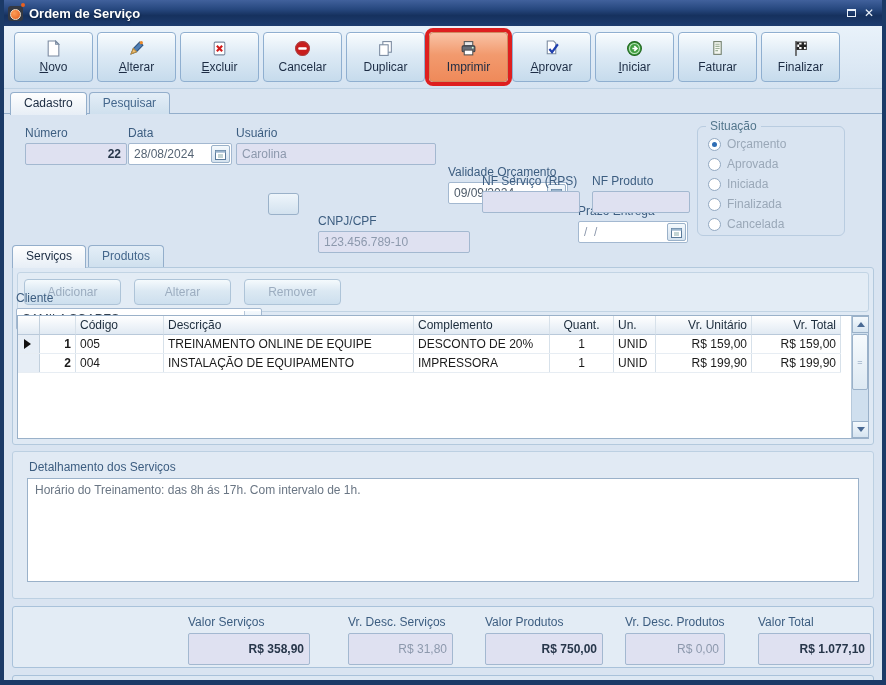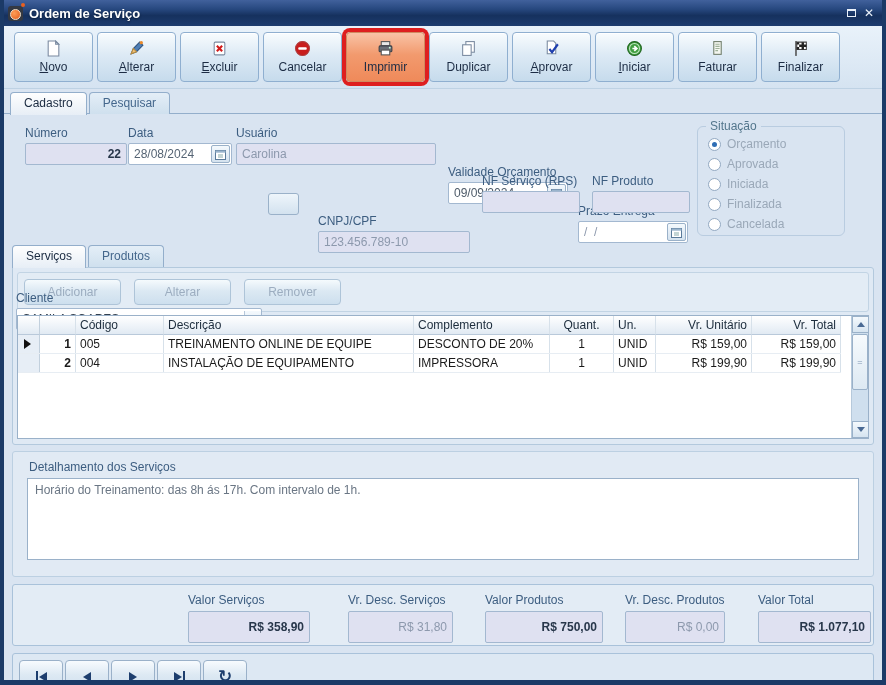--- a/index.html
+++ b/index.html
@@ -87,21 +87,21 @@
   .vs-btn.up{top:0;} .vs-btn.down{bottom:0;}
   .vs-btn i{width:0;height:0;border-left:4px solid transparent;border-right:4px solid transparent;}
   .vs-btn.up i{border-bottom:5px solid #4a6a94;}
   .vs-btn.down i{border-top:5px solid #4a6a94;}
   .vs-thumb{position:absolute;left:0;top:18px;width:16px;height:56px;border:1px solid #9ab1c9;border-radius:2px;
     background:linear-gradient(#f6fafd,#dde9f3);display:flex;align-items:center;justify-content:center;
     color:#7e97b4;font-size:9px;cursor:grab;}
   
   .detal-panel{margin:6px 8px 0;border:1px solid #bcd0e2;border-radius:3px;background:#e1eaf4;padding:6px 14px 12px;}
   .detal-label{font-size:12px;color:#3c5d80;margin:2px 0 4px 2px;}
-  .detal-text{width:100%;height:82px;border:1px solid #9ab1c9;background:#fff;resize:none;outline:none;
+  .detal-text{width:100%;height:104px;border:1px solid #9ab1c9;background:#fff;resize:none;outline:none;
     font-size:12px;color:#6a7684;padding:4px 7px;}
   
   .totals-panel{position:relative;margin:7px 8px 0;height:62px;border:1px solid #a9c2da;border-radius:3px;background:#e3ecf5;}
   .tot{position:absolute;top:8px;}
   .tot .fld-label{margin-bottom:4px;}
   .tot .tbx{height:32px;}
   
   .nav-panel{margin:7px 8px 0;height:47px;border:1px solid #a9c2da;border-radius:3px;background:#dde8f3;
     display:flex;align-items:center;gap:2px;padding-left:6px;}
   .nbtn{width:44px;height:33px;border:1px solid #9ab1c9;border-radius:4px;cursor:pointer;
@@ -152,35 +152,35 @@
       <span><u>E</u>xcluir</span>
     </button>
     <button class="tbtn">
       <svg viewBox="0 0 16 16">
           <circle cx="8" cy="8" r="6.5" fill="#c91d1d" stroke="#8e0f0f"></circle>
           <circle cx="8" cy="8" r="6.5" fill="none" stroke="#e88" stroke-opacity=".4"></circle>
           <rect x="4" y="6.8" width="8" height="2.4" rx="1" fill="#fff"></rect>
         </svg>
       <span>Cancelar</span>
     </button>
+    <button class="tbtn">
+      <svg viewBox="0 0 16 16">
+          <rect x="5.5" y="1.5" width="8" height="10" fill="#fff" stroke="#7a8aa0"></rect>
+          <rect x="2.5" y="4.5" width="8" height="10" fill="#fff" stroke="#7a8aa0"></rect>
+        </svg>
+      <span>Duplicar</span>
+    </button>
     <button class="tbtn highlight">
       <svg viewBox="0 0 16 16">
           <rect x="4" y="1.5" width="8" height="4" fill="#e8e8e8" stroke="#555"></rect>
           <rect x="2" y="5.5" width="12" height="5.5" rx="1" fill="#6a6f78" stroke="#3c4048"></rect>
           <rect x="4" y="9.5" width="8" height="4.5" fill="#fff" stroke="#555"></rect>
           <circle cx="12" cy="7.2" r=".9" fill="#cfd"></circle>
         </svg>
       <span>Imprimir</span>
-    </button>
-    <button class="tbtn">
-      <svg viewBox="0 0 16 16">
-          <rect x="5.5" y="1.5" width="8" height="10" fill="#fff" stroke="#7a8aa0"></rect>
-          <rect x="2.5" y="4.5" width="8" height="10" fill="#fff" stroke="#7a8aa0"></rect>
-        </svg>
-      <span>Duplicar</span>
     </button>
     <button class="tbtn">
       <svg viewBox="0 0 16 16">
           <path d="M4 1h6l2 2v10H4z" fill="#fff" stroke="#7a8aa0"></path>
           <path d="M6 8.5l2.5 3L14 4" fill="none" stroke="#1f3fae" stroke-width="2"></path>
         </svg>
       <span><u>A</u>provar</span>
     </button>
     <button class="tbtn">
       <svg viewBox="0 0 16 16">

